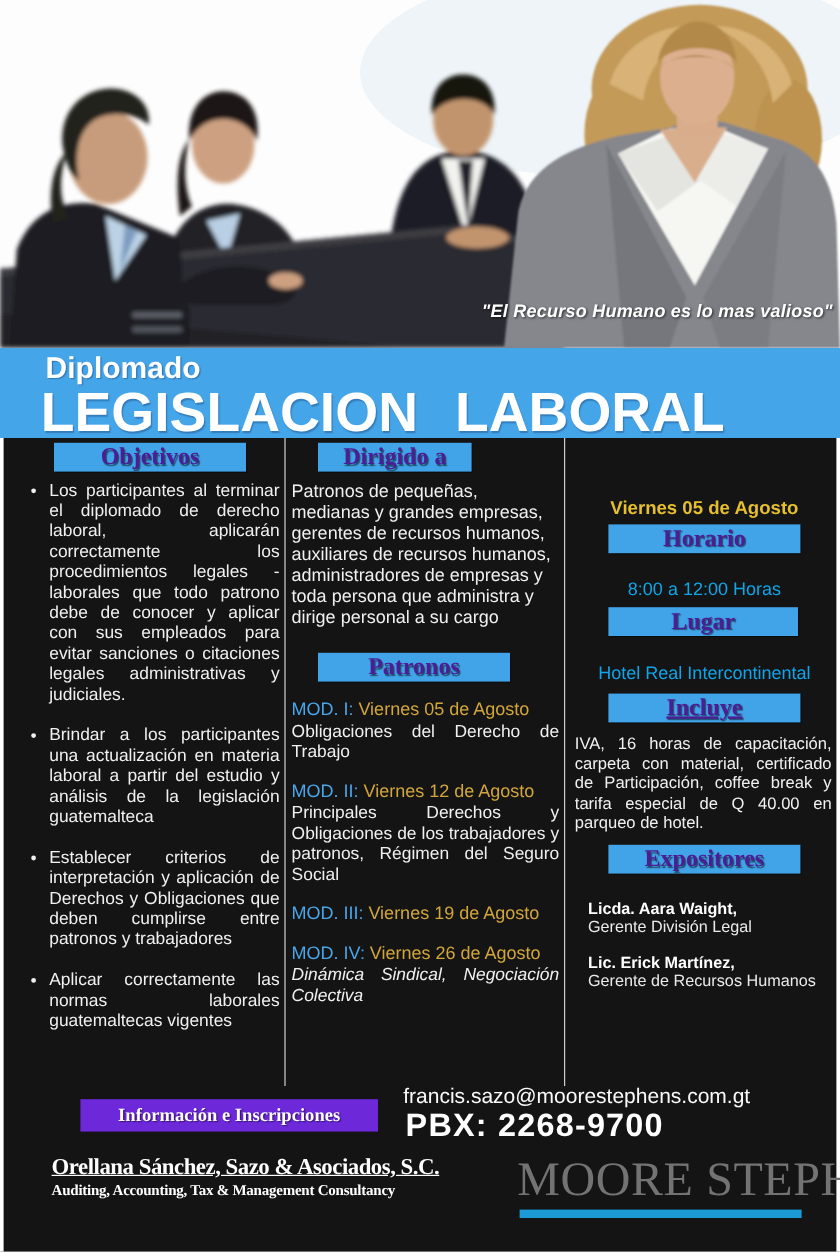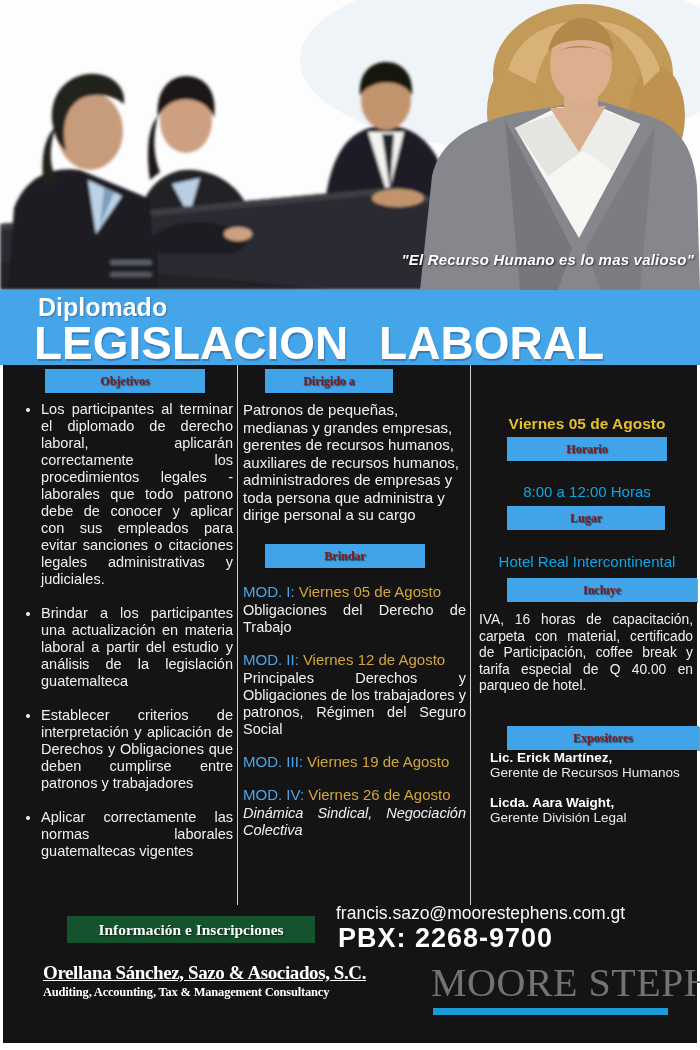--- a/index.html
+++ b/index.html
@@ -35,22 +35,22 @@
   .dark{
     position:absolute;left:0;top:365px;width:694px;height:678px;
     background:#141414;border-left:3px solid #fff;border-right:3px solid #fff;
     color:#ececec;
   }
   .vsep{position:absolute;top:0;width:1px;height:540px;background:#cfcfcf;}
   .vsep.s1{left:234px;}
   .vsep.s2{left:467px;}
 
   .hdr{
-    position:absolute;background:#42a4e8;color:#7f1d1d;text-align:center;
-    font-family:"Liberation Serif",serif;font-weight:bold;font-size:12px;
+    position:absolute;background:#42a4e8;color:#4c1d95;text-align:center;
+    font-family:"Liberation Serif",serif;font-weight:bold;font-size:20px;
     height:24px;line-height:24px;width:160px;
     text-shadow:1px 1px 1px rgba(0,0,0,.55);
     box-shadow:1px 1px 0 rgba(0,0,0,.4);
   }
   .body-txt{position:absolute;font-size:14.5px;line-height:17px;text-align:justify;color:#f0f0f0;}
 
   
   .bullets{margin:0;padding:0 0 0 30px;}
   .bullets li{margin:0 0 17px 0;text-align:justify;}
   
@@ -61,21 +61,21 @@
   .mod-desc.it{font-style:italic;}
   
   .r-center{position:absolute;width:220px;left:474px;text-align:center;color:#0ea5e9;font-size:15px;}
   .gold-date{color:#e6bf2e;font-weight:bold;font-size:15.5px;}
   .person{margin-bottom:15px;}
   .person-name{font-weight:bold;font-size:13.5px;color:#fff;}
   .person-role{font-size:13.5px;color:#eaeaea;}
   
   .info-box{
     position:absolute;left:64px;top:551px;width:248px;height:27px;line-height:27px;
-    background:#14532d;color:#fff;text-align:center;
+    background:#6d28d9;color:#fff;text-align:center;
     font-family:"Liberation Serif",serif;font-weight:bold;font-size:15.5px;
     text-shadow:1px 1px 1px rgba(0,0,0,.5);
   }
   .email{position:absolute;left:333px;top:538px;font-size:17.5px;color:#fafafa;}
   .pbx{position:absolute;left:335px;top:558px;font-size:27px;font-weight:bold;color:#fff;letter-spacing:1px;}
   .firm{position:absolute;left:40px;top:597px;color:#fff;font-family:"Liberation Serif",serif;}
   .firm-name{font-size:19px;font-weight:bold;letter-spacing:-.4px;text-decoration:underline;}
   .firm-tag{font-size:12.5px;font-weight:bold;margin-top:1px;letter-spacing:-.2px;}
   .brand{
     position:absolute;left:428px;top:594px;width:240px;text-align:center;
@@ -172,21 +172,21 @@
         <li>Los participantes al terminar el diplomado de derecho laboral, aplicarán correctamente los procedimientos legales -laborales que todo patrono debe de conocer y aplicar con sus empleados para evitar sanciones o citaciones legales administrativas y judiciales.</li>
         <li>Brindar a los participantes una actualización en materia laboral a partir del estudio y análisis de la legislación guatemalteca</li>
         <li>Establecer criterios de interpretación  y aplicación de Derechos y Obligaciones que deben cumplirse  entre patronos y trabajadores</li>
         <li>Aplicar correctamente las normas laborales guatemaltecas vigentes</li>
       </ul>
     </div>
 
     <div class="hdr" style="left:262px;top:4px;width:128px;">Dirigido a</div>
     <div class="body-txt" style="left:240px;top:36px;width:223px;font-size:15px;line-height:17.5px;text-align:left;">Patronos de pequeñas, medianas y grandes empresas, gerentes de recursos humanos, auxiliares de recursos humanos, administradores de empresas y toda persona que administra y dirige personal a su cargo</div>
 
-    <div class="hdr" style="left:262px;top:179px;width:160px;">Brindar</div>
+    <div class="hdr" style="left:262px;top:179px;width:160px;">Patronos</div>
     <div class="body-txt" style="left:240px;top:218px;width:223px;">
       <div class="module">
         <span class="mod-label">MOD. I:</span>
         <span class="mod-date">Viernes 05 de Agosto</span>
         <div class="mod-desc">Obligaciones del Derecho de Trabajo</div>
       </div>
       <div class="module">
         <span class="mod-label">MOD. II:</span>
         <span class="mod-date">Viernes 12 de Agosto</span>
         <div class="mod-desc">Principales Derechos y Obligaciones de los trabajadores y patronos, Régimen del Seguro Social</div>
@@ -203,33 +203,33 @@
     </div>
 
     <div class="r-center gold-date" style="top:50px;">Viernes 05 de Agosto</div>
 
     <div class="hdr" style="left:504px;top:72px;width:160px;">Horario</div>
     <div class="r-center" style="top:118px;">8:00 a 12:00 Horas</div>
 
     <div class="hdr" style="left:504px;top:141px;width:158px;">Lugar</div>
     <div class="r-center" style="top:188px;">Hotel Real Intercontinental</div>
 
-    <div class="hdr" style="left:504px;top:213px;width:190px;">Incluye</div>
+    <div class="hdr" style="left:504px;top:213px;width:160px;text-decoration:underline;">Incluye</div>
     <div class="body-txt" style="left:476px;top:247px;width:214px;font-size:13.8px;line-height:16.5px;">IVA, 16 horas de capacitación, carpeta con material, certificado de Participación, coffee break y tarifa especial de Q 40.00 en parqueo de hotel.</div>
 
-    <div class="hdr" style="left:504px;top:361px;width:192px;">Expositores</div>
+    <div class="hdr" style="left:504px;top:339px;width:160px;">Expositores</div>
     <div style="position:absolute;left:487px;top:385px;width:205px;">
+      <div class="person">
+        <div class="person-name">Licda. Aara Waight,</div>
+        <div class="person-role">Gerente División Legal</div>
+      </div>
       <div class="person">
         <div class="person-name">Lic. Erick Martínez,</div>
         <div class="person-role">Gerente de Recursos Humanos</div>
       </div>
-      <div class="person">
-        <div class="person-name">Licda. Aara Waight,</div>
-        <div class="person-role">Gerente División Legal</div>
-      </div>
     </div>
 
     <div class="info-box">Información e Inscripciones</div>
     <div class="email">francis.sazo@moorestephens.com.gt</div>
     <div class="pbx">PBX: 2268-9700</div>
 
     <div class="firm">
       <div class="firm-name">Orellana Sánchez, Sazo &amp; Asociados, S.C.</div>
       <div class="firm-tag">Auditing, Accounting, Tax &amp; Management Consultancy</div>
     </div>

